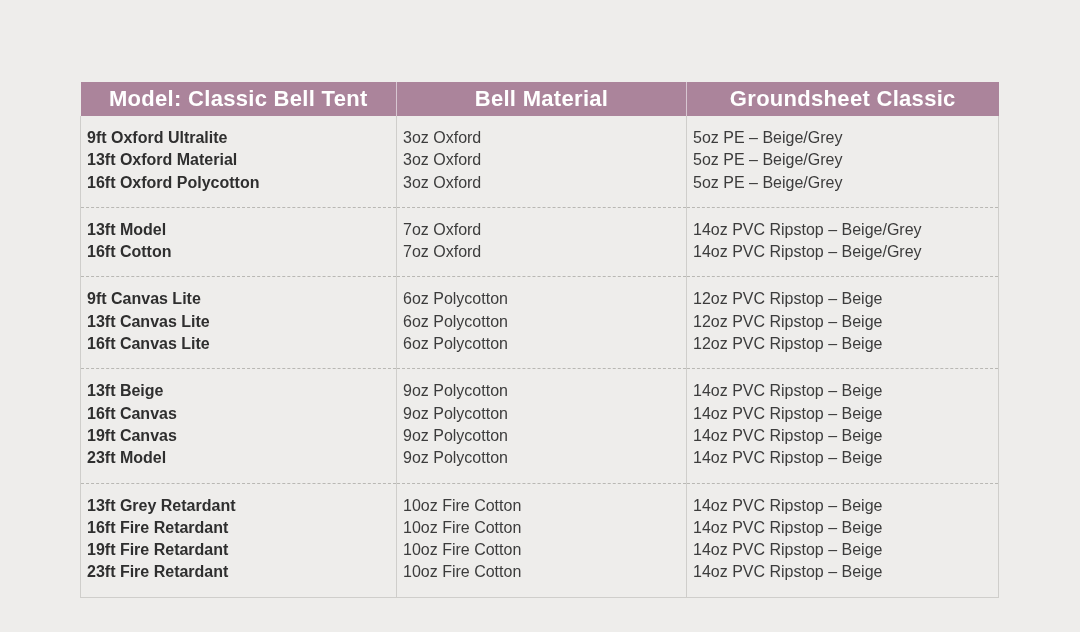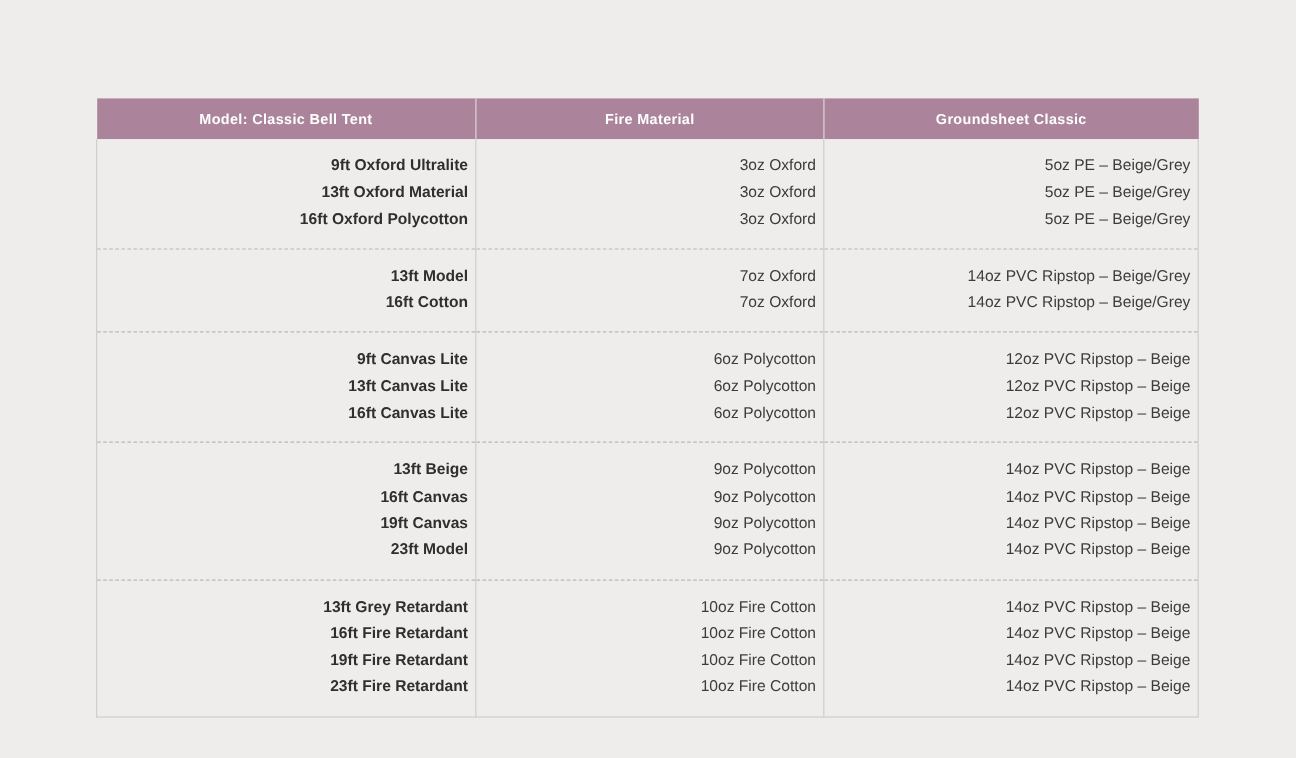--- a/index.html
+++ b/index.html
@@ -29,38 +29,38 @@
     width: 918px;
     table-layout: fixed;
   }
   table.spec-table col.c1 { width: 316px; }
   table.spec-table col.c2 { width: 290px; }
   table.spec-table col.c3 { width: 312px; }
 
   thead th {
     background: #ab849b;
     color: #ffffff;
-    font-size: 12px;
+    font-size: 22px;
     font-weight: bold;
     letter-spacing: 0.3px;
     height: 34px;
     padding: 0;
     text-align: center;
     vertical-align: middle;
     border: none;
   }
   thead th.col-sep {
     border-left: 1px solid #d8c7d2;
   }
 
   tbody td {
     background: #eeedeb;
     color: #3c3c3c;
-    font-size: 13px;
-    text-align: right;
+    font-size: 16px;
+    text-align: left;
     vertical-align: middle;
     padding: 11px 6px 13px 6px;
     border-bottom: 1px dashed #b9b8b4;
     border-right: 1px solid #cfcecb;
   }
   tbody tr:last-child td {
     border-bottom: 1px solid #cfcecb;
   }
   tbody td:last-child {
     border-right: 1px solid #cfcecb;
@@ -83,21 +83,21 @@
   <div class="table-wrap">
     <table class="spec-table">
       <colgroup>
         <col class="c1">
         <col class="c2">
         <col class="c3">
       </colgroup>
       <thead>
         <tr>
           <th>Model: Classic Bell Tent</th>
-          <th class="col-sep">Fire Material</th>
+          <th class="col-sep">Bell Material</th>
           <th class="col-sep">Groundsheet Classic</th>
         </tr>
       </thead>
       <tbody id="table-body">
           <tr>
             <td>
               <span class="line">9ft Oxford Ultralite</span>
               <span class="line">13ft Oxford Material</span>
               <span class="line">16ft Oxford Polycotton</span>
             </td>

